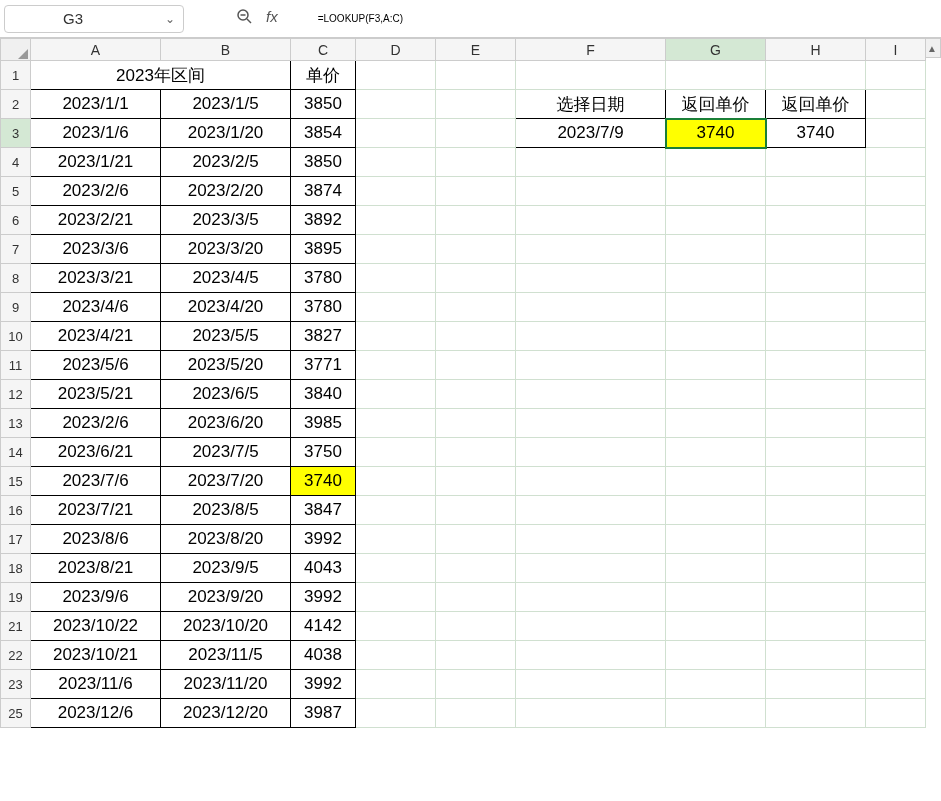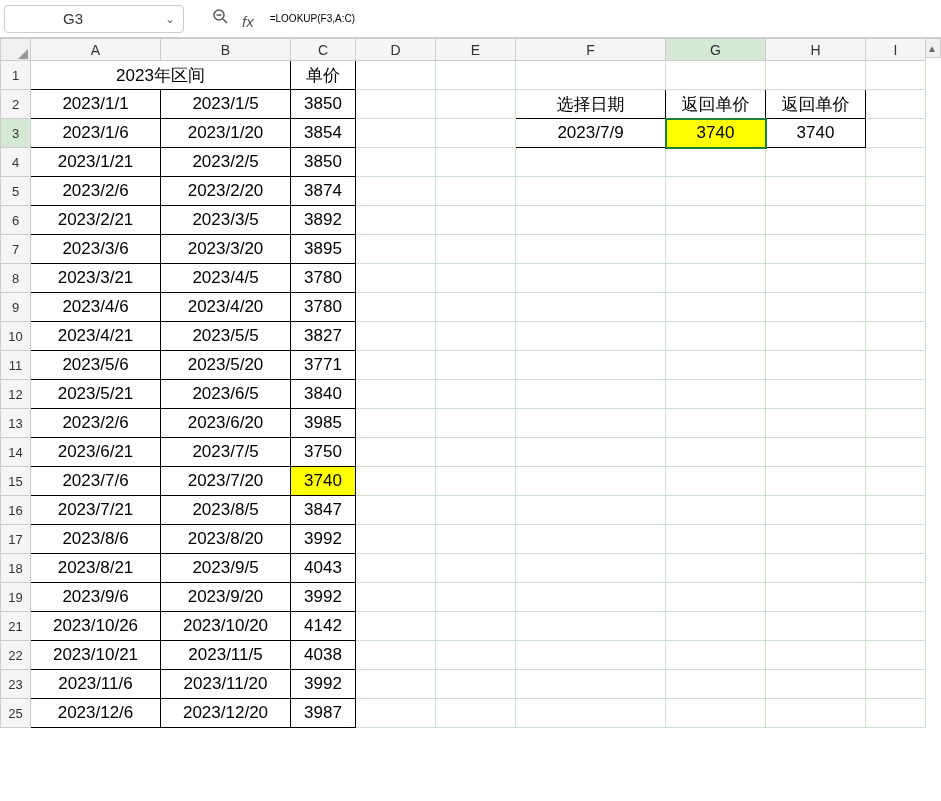--- a/index.html
+++ b/index.html
@@ -15,20 +15,21 @@
     }
     
     
     .formula-bar {
       display: flex;
       align-items: center;
       height: 38px;
       border-bottom: 1px solid #ccc;
       background: #fff;
       padding: 4px;
+      gap: 24px;
     }
     .name-box {
       width: 180px;
       height: 28px;
       border: 1px solid #ccc;
       border-radius: 4px;
       display: flex;
       align-items: center;
       justify-content: space-between;
       padding: 0 8px;
@@ -39,21 +40,21 @@
       font-size: 15px;
       color: #333;
       margin-left: 50px;
     }
     .dropdown-icon {
       color: #666;
       font-size: 12px;
     }
     .formula-icons {
       display: flex;
-      align-items: flex-end;
+      align-items: flex-start;
       gap: 12px;
       padding: 0 8px;
     }
     .icon-btn {
       color: #555;
       font-size: 16px;
       cursor: pointer;
     }
     .fx-label {
       font-style: italic;
@@ -455,21 +456,21 @@
           <td class="cell bordered">3992</td>
           <td class="cell"></td>
           <td class="cell"></td>
           <td class="cell"></td>
           <td class="cell"></td>
           <td class="cell"></td>
           <td class="cell"></td>
         </tr>
         <tr>
           <th class="row-header">21</th>
-          <td class="cell bordered">2023/10/26</td>
+          <td class="cell bordered">2023/10/22</td>
           <td class="cell bordered">2023/10/20</td>
           <td class="cell bordered">4142</td>
           <td class="cell"></td>
           <td class="cell"></td>
           <td class="cell"></td>
           <td class="cell"></td>
           <td class="cell"></td>
           <td class="cell"></td>
         </tr>
         <tr>

